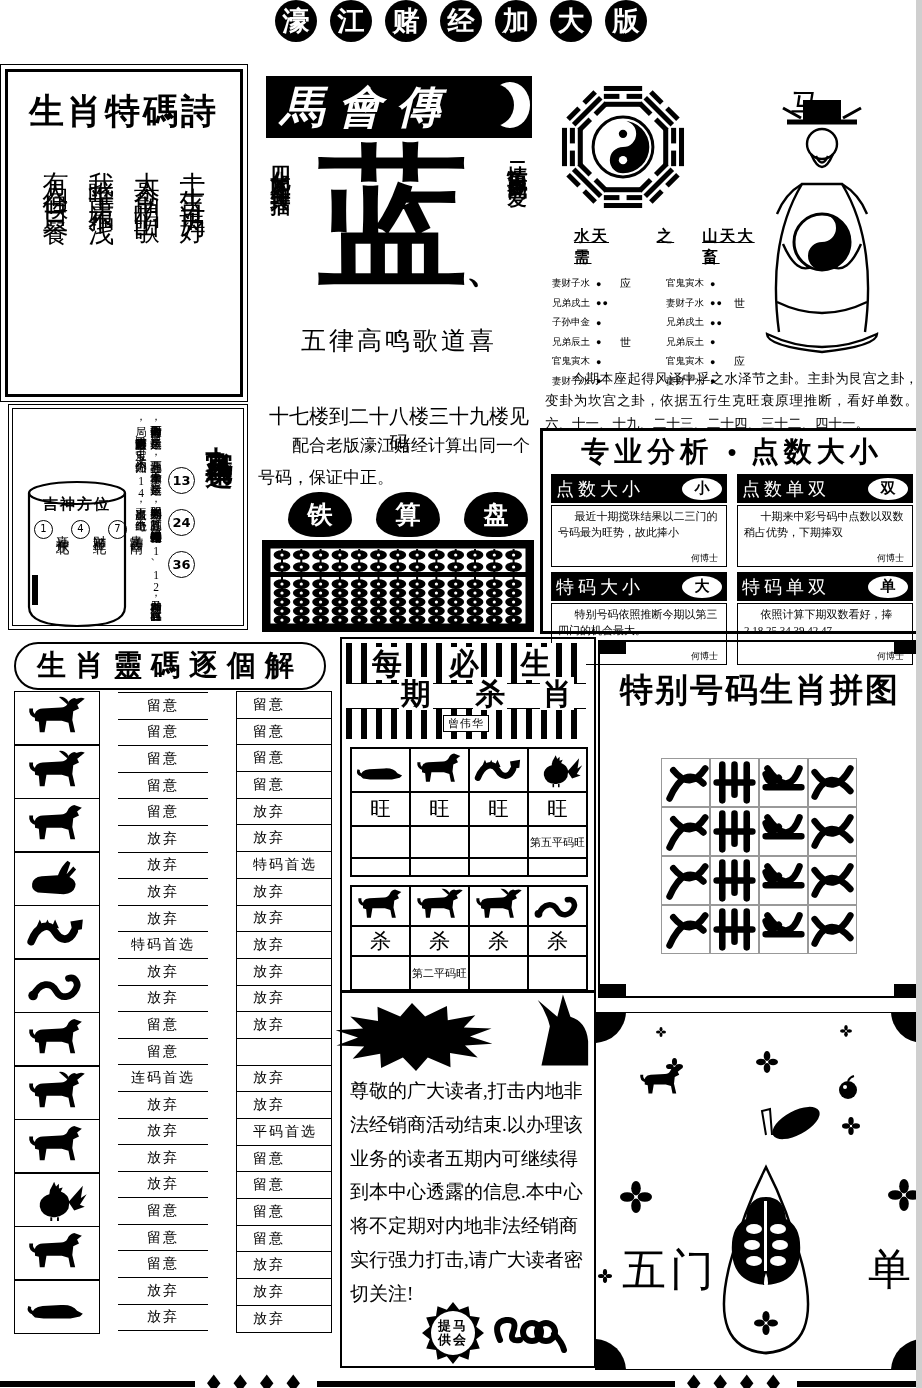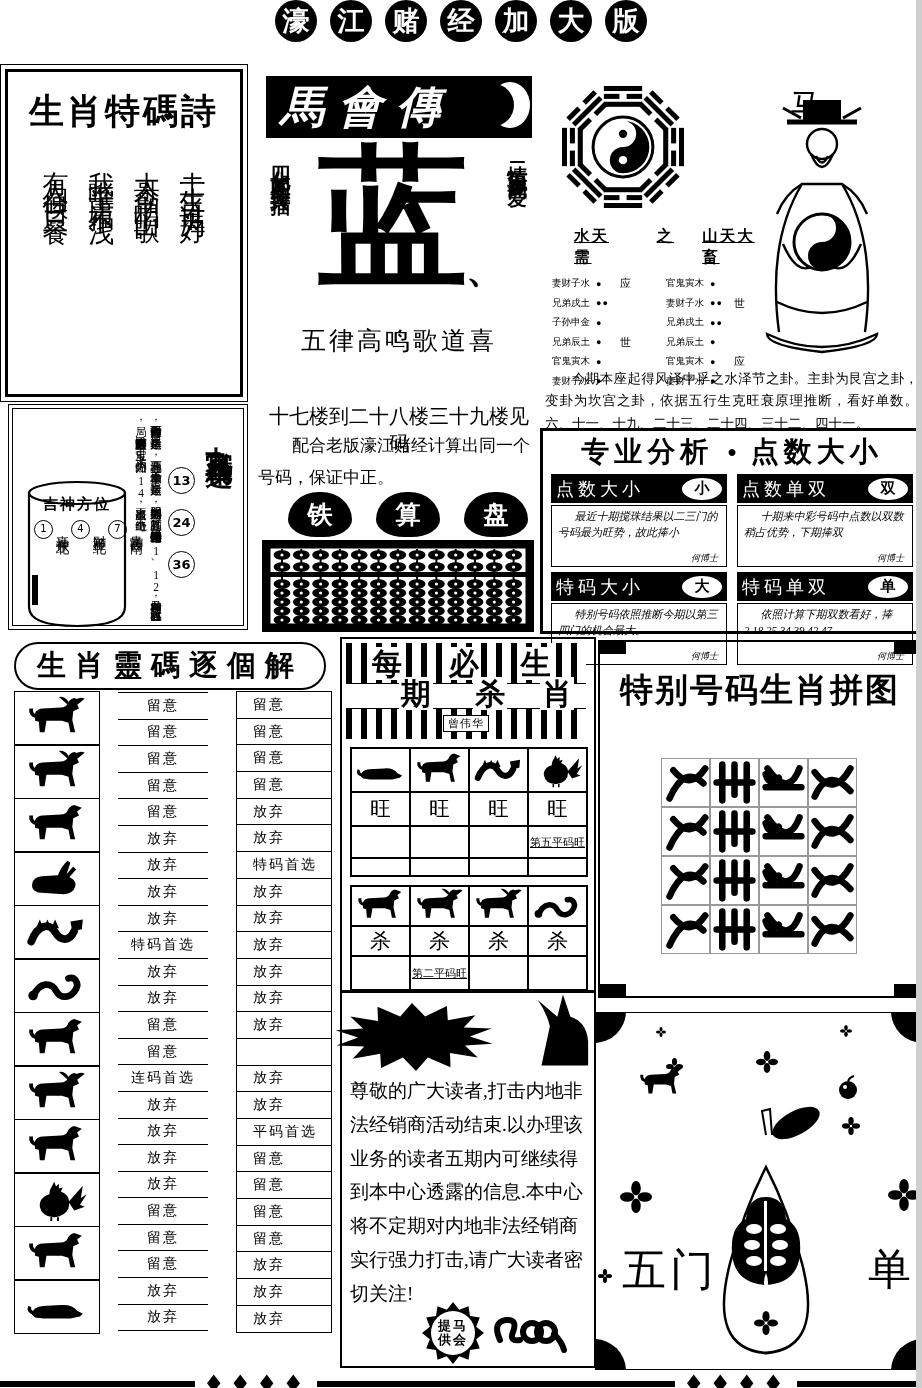--- a/index.html
+++ b/index.html
@@ -71,21 +71,21 @@
   #pro-box{left:540px;top:428px;width:378px;height:200px;border:3px solid #000;}
   #pro-head{display:flex;justify-content:center;align-items:center;gap:14px;font-size:28px;font-weight:bold;
             letter-spacing:5px;margin-top:2px;}
   #pro-head .dot{font-size:16px;letter-spacing:0;}
   #panels{display:grid;grid-template-columns:1fr 1fr;gap:5px 10px;padding:3px 8px;}
   .phead{background:#000;color:#fff;height:29px;display:flex;align-items:center;padding:0 5px;}
   .phead .plabel{font-size:18px;letter-spacing:4px;}
   .pbadge{margin-left:auto;background:#fff;color:#000;width:40px;height:22px;border-radius:50%;
           display:flex;align-items:center;justify-content:center;font-size:15px;font-weight:bold;}
   .pbody{border:1px solid #000;margin-top:2px;min-height:47px;font-size:11px;padding:3px 6px 10px;
-         text-indent:1.5em;position:relative;line-height:1.45;font-style:italic;}
+         text-indent:1.5em;position:relative;line-height:1.45;}
   .psign{position:absolute;right:8px;bottom:1px;font-size:9px;text-indent:0;}
   
   #zsolve-title{left:14px;top:642px;width:308px;height:44px;border:2px solid #000;border-radius:24px;
                 display:flex;align-items:center;justify-content:center;font-size:29px;font-weight:bold;letter-spacing:9px;}
   #ztable{left:14px;top:692px;width:320px;height:650px;}
   #zanimals{position:absolute;left:0;top:0;width:86px;}
   .acell{height:53px;border:1.5px solid #000;margin-top:-1.5px;display:flex;align-items:center;justify-content:center;}
   .acell svg{width:72px;height:44px;}
   #zmid{position:absolute;left:104px;top:0;width:90px;border-top:1.5px solid #000;}
   .midlab{height:25.6px;border-bottom:1.5px solid #000;display:flex;align-items:center;justify-content:center;
@@ -101,21 +101,21 @@
   #kband{position:absolute;left:0;top:40px;width:100%;height:24px;background:#fff;border-top:1px solid #000;border-bottom:1px solid #000;}
   #kauthor{position:absolute;left:50%;transform:translateX(-50%);top:72px;background:#fff;border:1.5px solid #000;
            font-size:11px;padding:0 4px;letter-spacing:1px;}
   .ktable{position:absolute;left:8px;width:236px;border:1px solid #000;}
   #ktable1{top:108px;}
   #ktable2{top:246px;}
   .krow{display:flex;}
   .kcell{width:59px;box-sizing:border-box;border:0.5px solid #000;display:flex;align-items:center;justify-content:center;}
   .kcell svg{width:50px;height:38px;}
   .kmark{font-size:21px;}
-  .knote{font-size:11px;text-align:left;line-height:1.3;text-decoration:underline;}
+  .knote{font-size:11px;text-align:left;line-height:1.3;}
   
   #notice-box{left:340px;top:990px;width:252px;height:374px;border:2px solid #000;}
   #notice-burst{position:absolute;left:-8px;top:6px;}
   #notice-horse{position:absolute;right:4px;top:0px;}
   #notice-text{position:absolute;left:8px;top:82px;width:236px;font-size:19px;line-height:1.78;}
   #stamp{position:absolute;left:78px;top:308px;width:66px;height:66px;}
   #stamp-chars{position:absolute;left:50%;top:50%;transform:translate(-50%,-50%);display:grid;
                grid-template-columns:15px 15px;font-size:13px;font-weight:bold;line-height:1.1;}
   #squiggle{position:absolute;left:150px;top:318px;}
   

